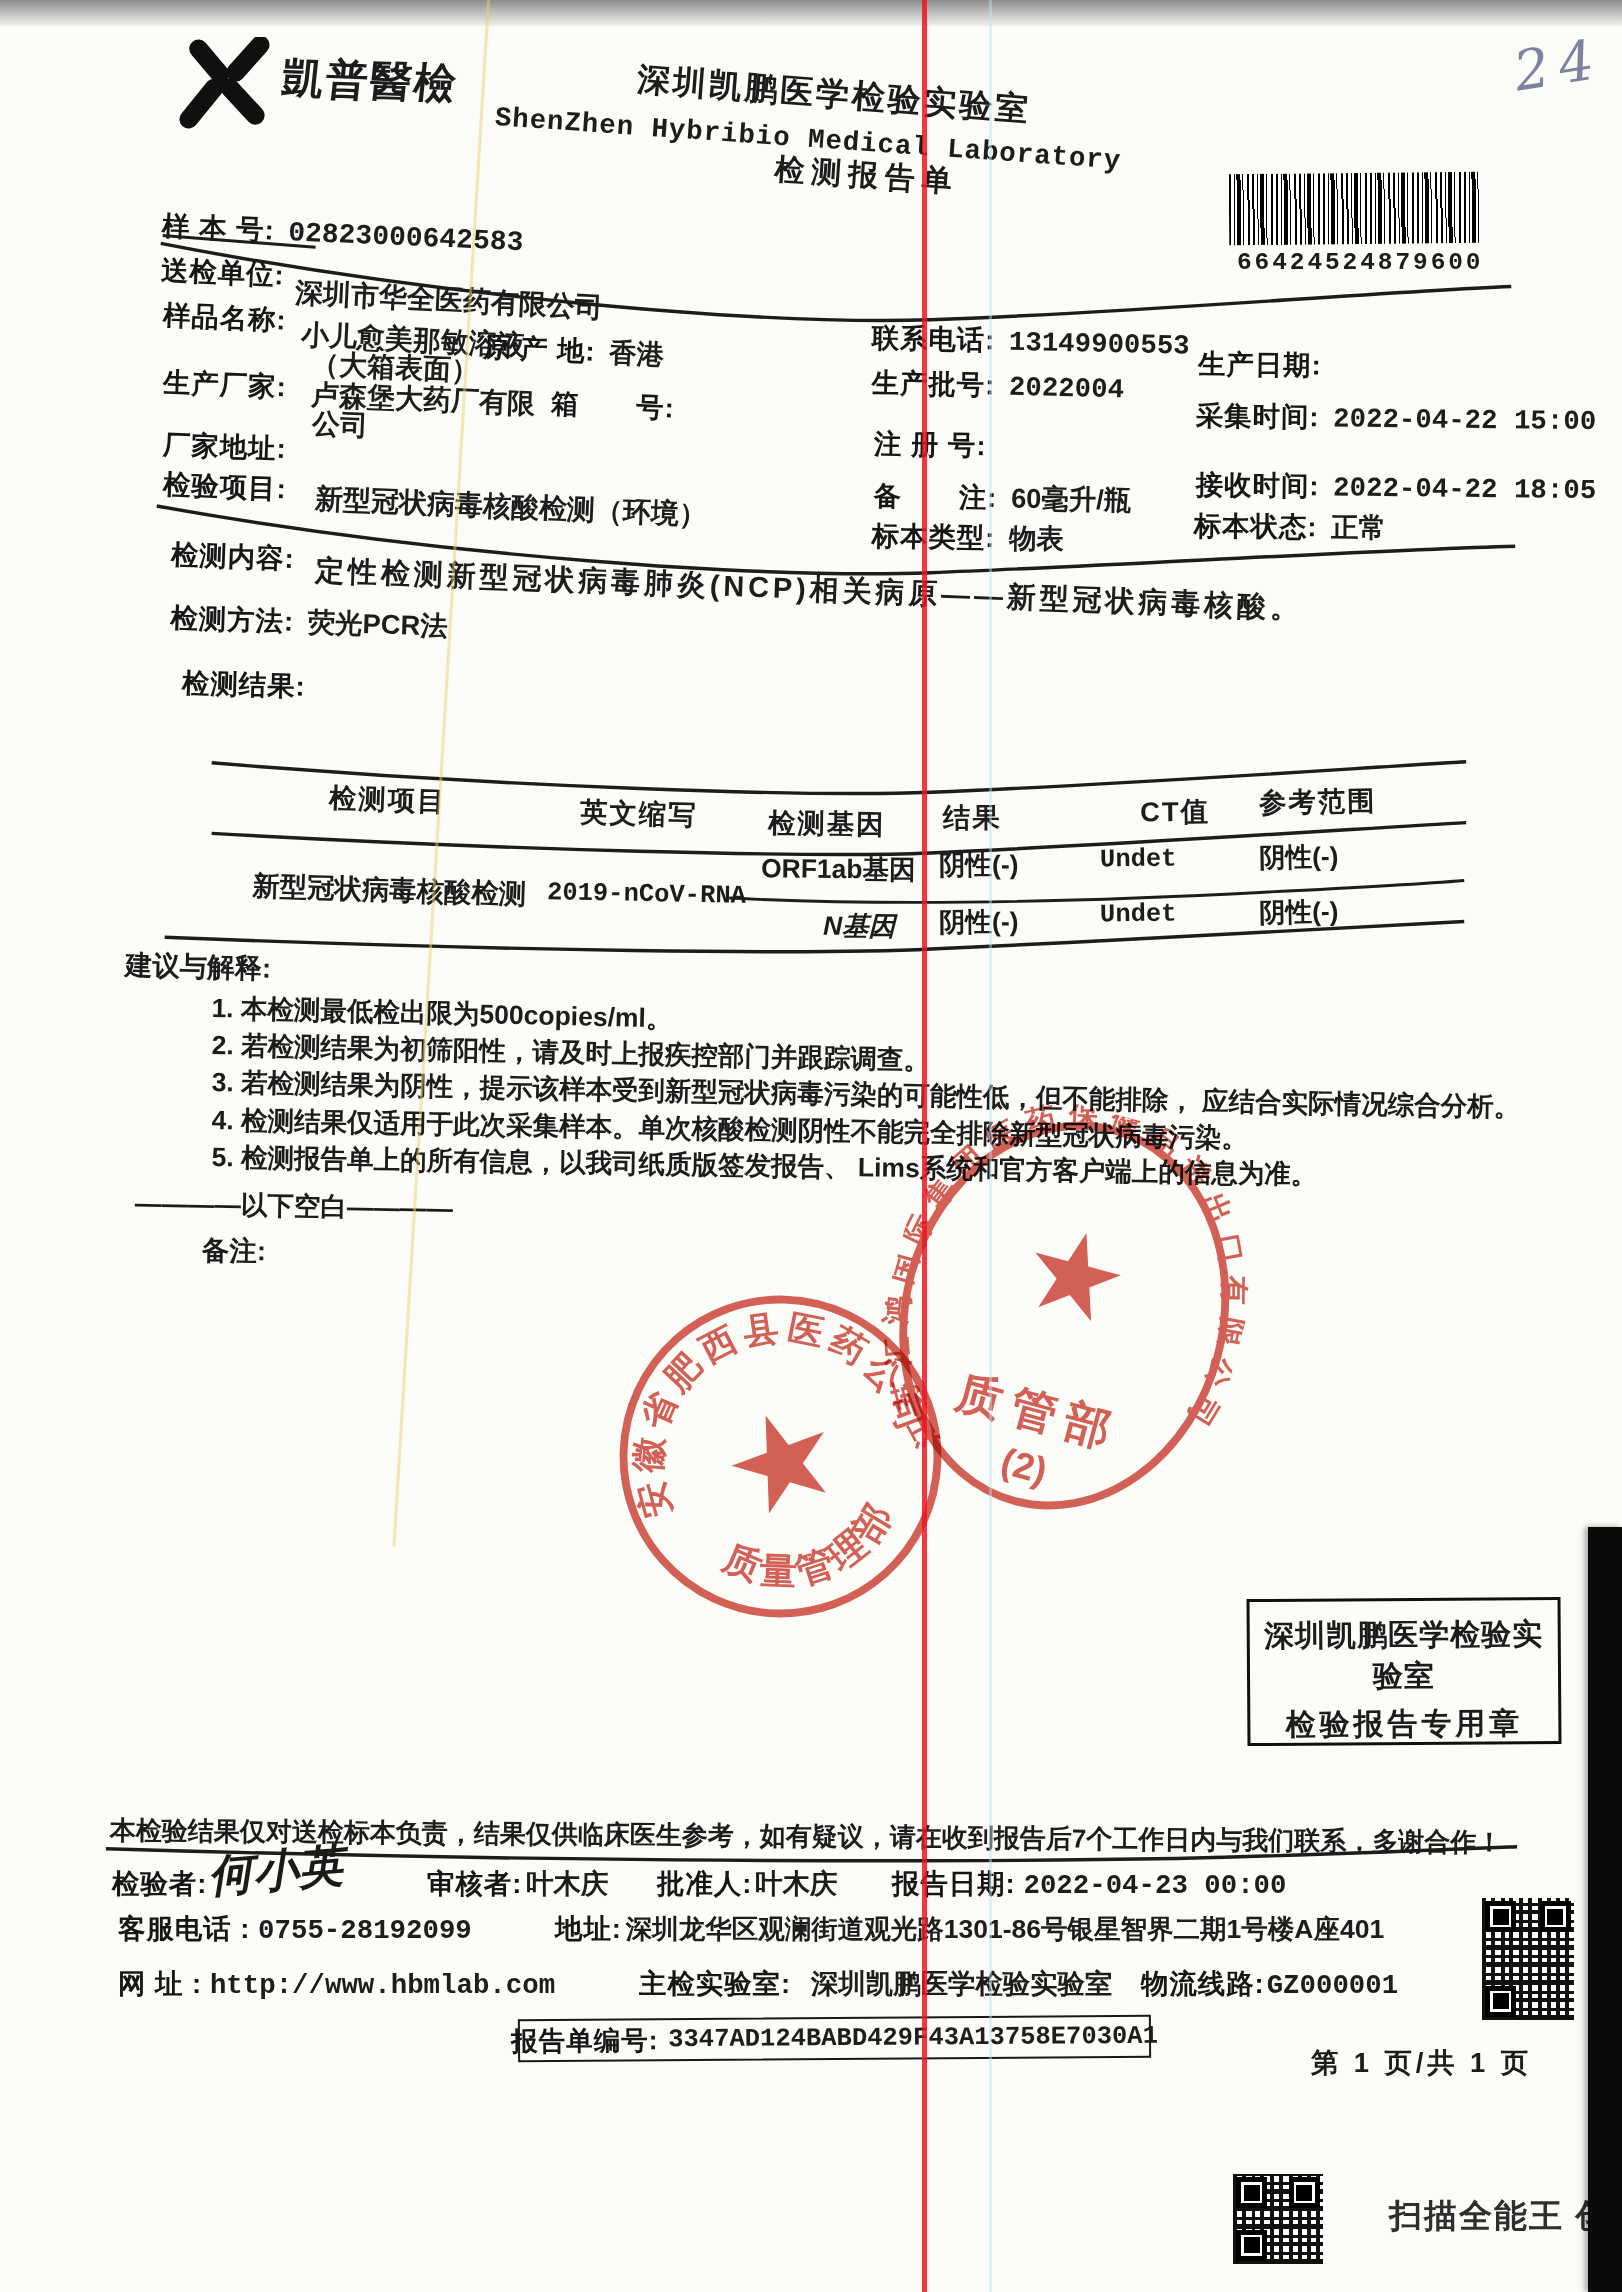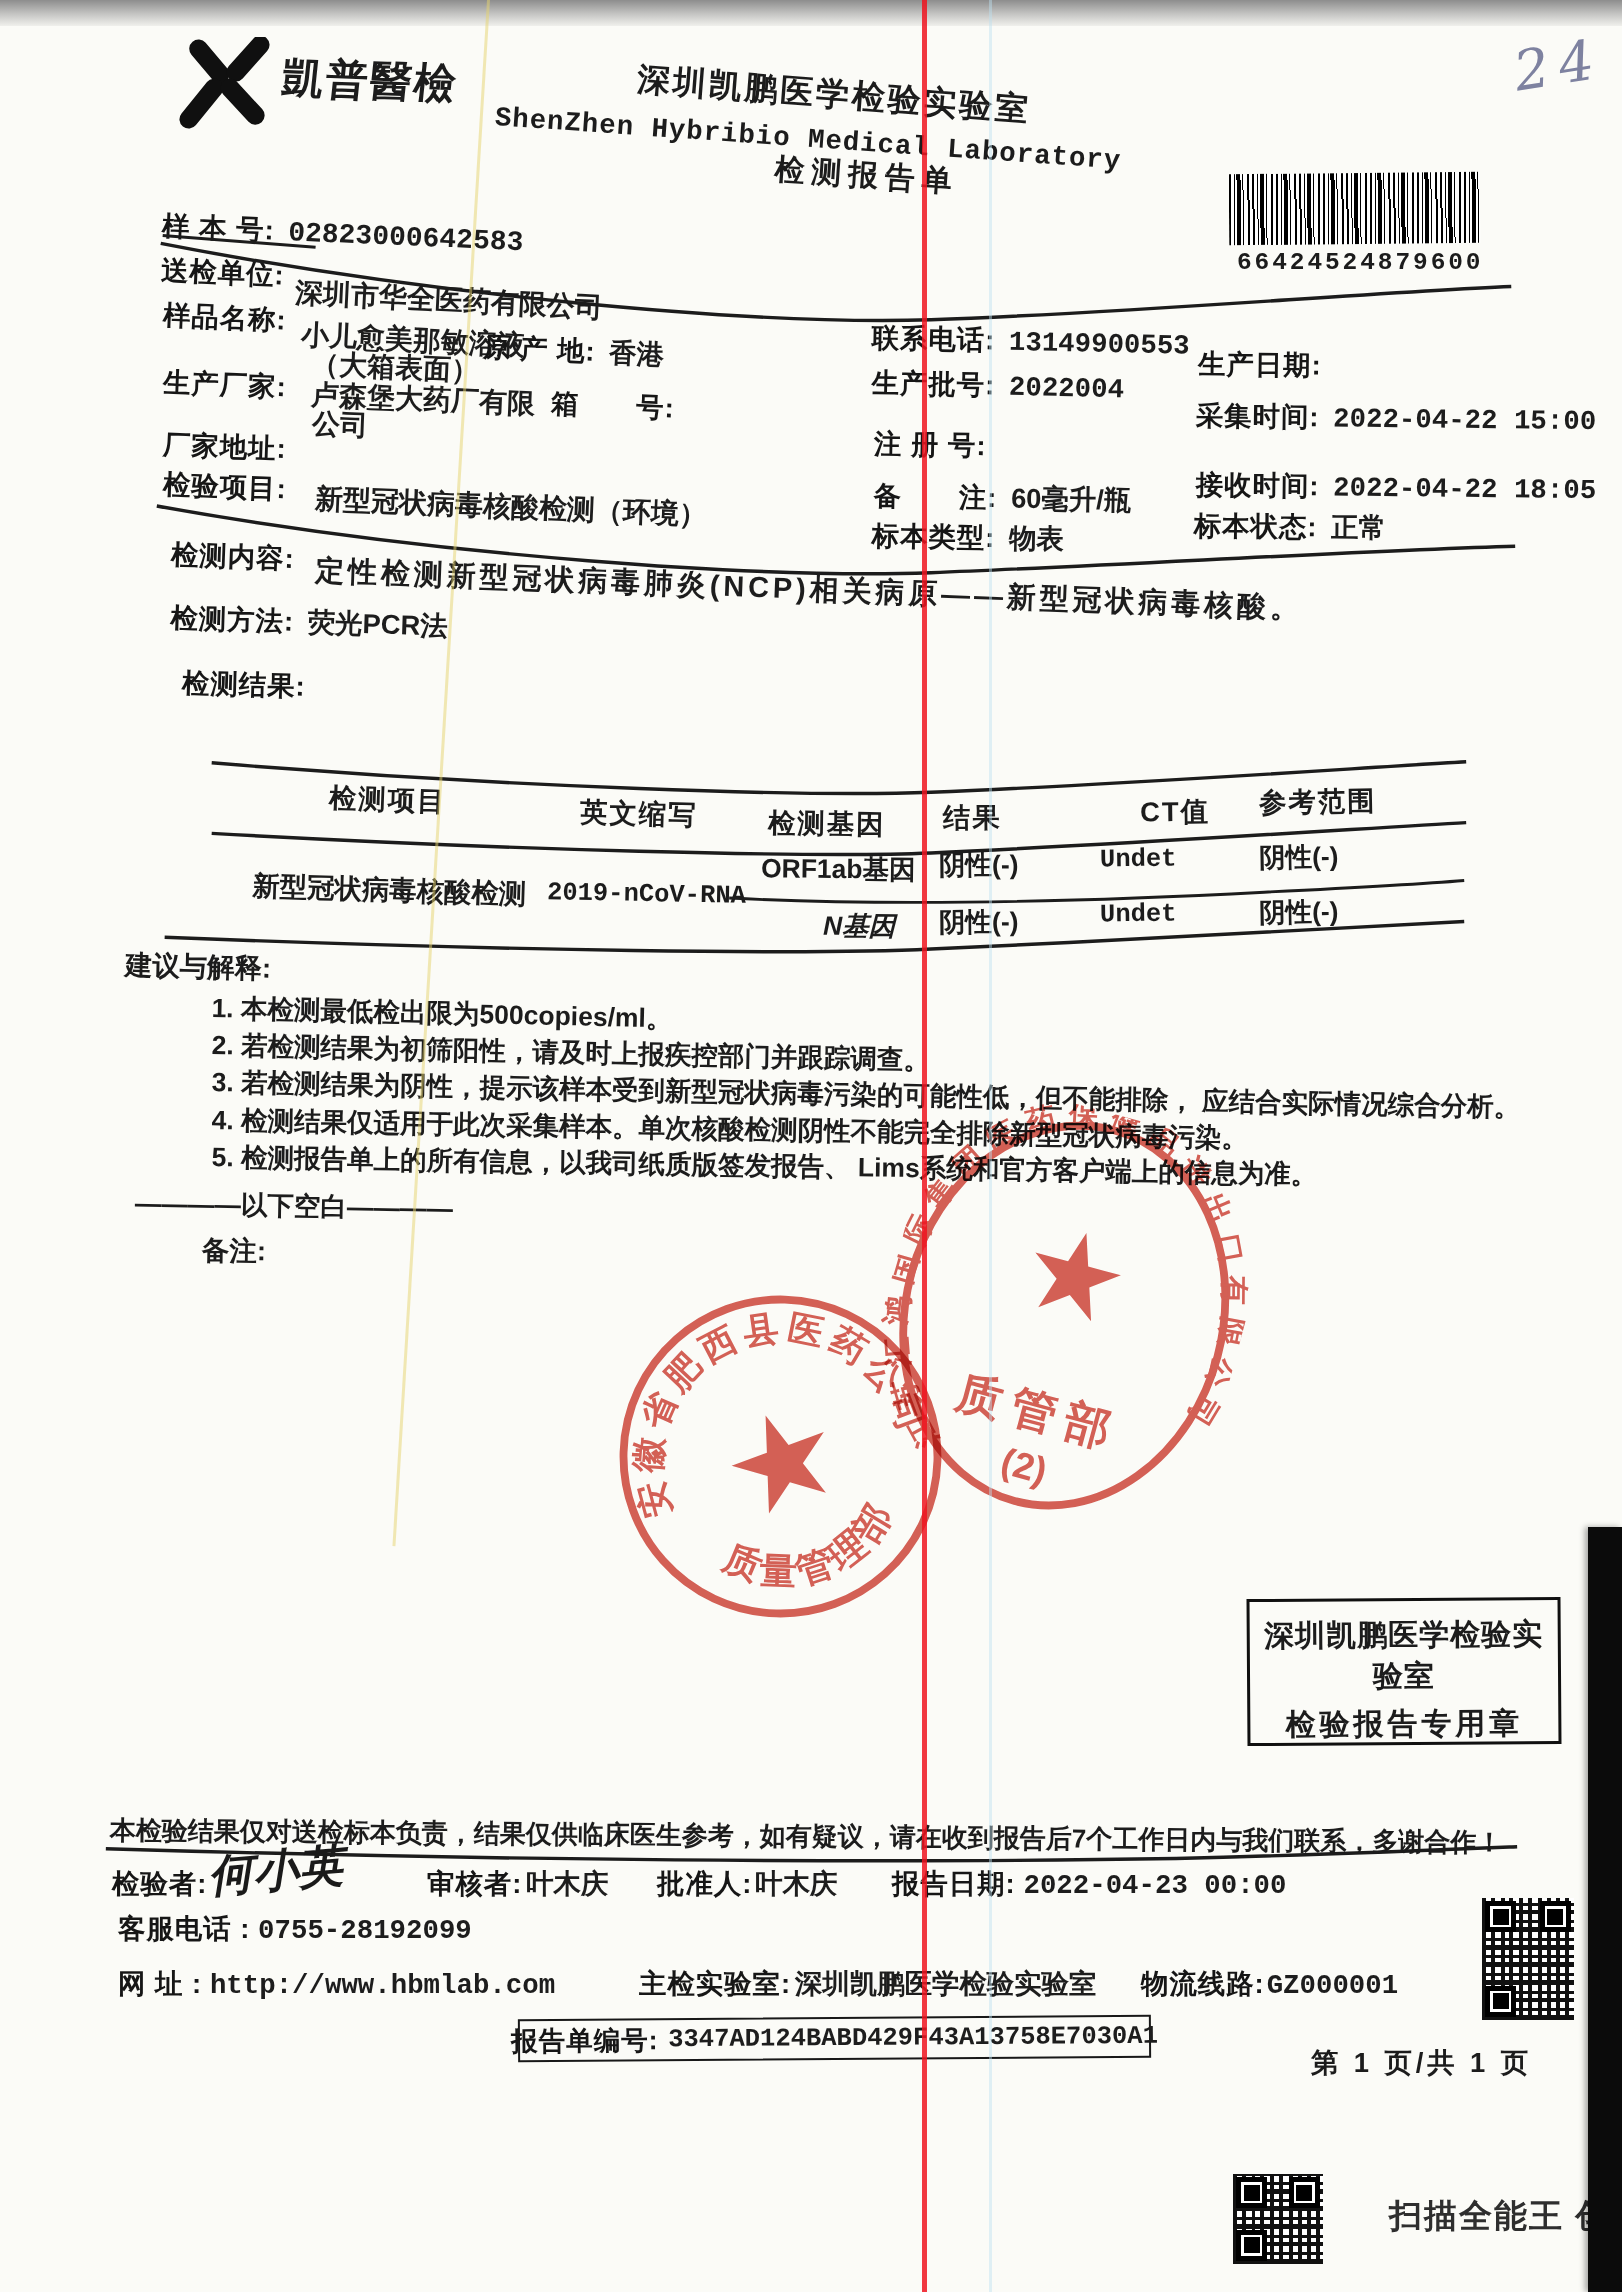--- a/index.html
+++ b/index.html
@@ -221,26 +221,30 @@
   </div>
   <div class="abs row" style="left:884px;top:1866px;gap:7.8px;margin-left:8px;">
     <span class="lbl">报告日期:</span>
     <span class="val mono">2022-04-23 00:00</span>
   </div>
 
   <div class="abs row" style="left:118px;top:1911px;gap:7.8px;justify-content:space-between;">
     <span class="lbl">客服电话 :</span>
     <span class="val mono">0755-28192099</span>
   </div>
+  <div class="abs row" style="left:555px;top:1911px;gap:3.9px;">
+    <span class="lbl">地址:</span>
+    <span class="val" style="font-weight:700;font-size:26.5px;">深圳龙华区观澜街道观光路1301-86号银星智界二期1号楼A座401</span>
+  </div>
 
   <div class="abs row" style="left:118px;top:1966px;gap:7.8px;">
     <span class="lbl">网 址 :</span>
     <span class="val mono">http://www.hbmlab.com</span>
   </div>
-  <div class="abs row" style="left:639px;top:1966px;gap:4px;">
+  <div class="abs row" style="left:639px;top:1966px;gap:20px;">
     <span class="lbl">主检实验室:</span>
     <span class="val" style="font-weight:700;">深圳凯鹏医学检验实验室</span>
   </div>
   <div class="abs row" style="left:1141px;top:1966px;gap:2px;">
     <span class="lbl">物流线路:</span>
     <span class="val mono">GZ000001</span>
   </div>
 
   <div class="abs row" style="left:518px;top:2017px;width:629px;height:39px;border:2.9px solid #181818;align-items:center;
        justify-content:center;gap:9.8px;transform:rotate(-.4deg);">

